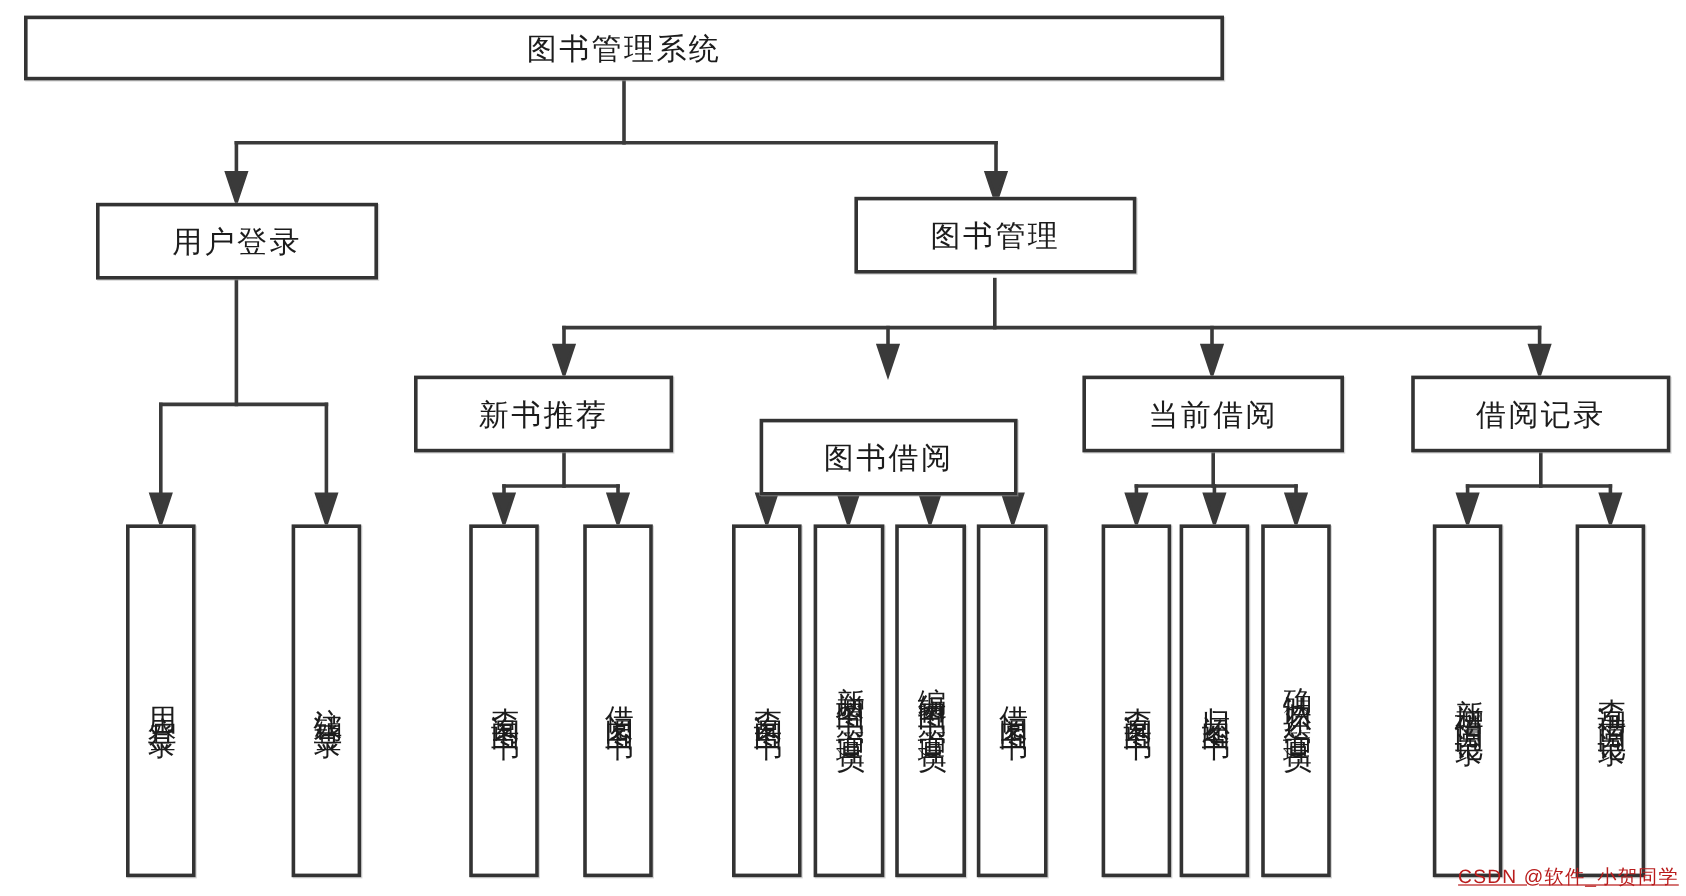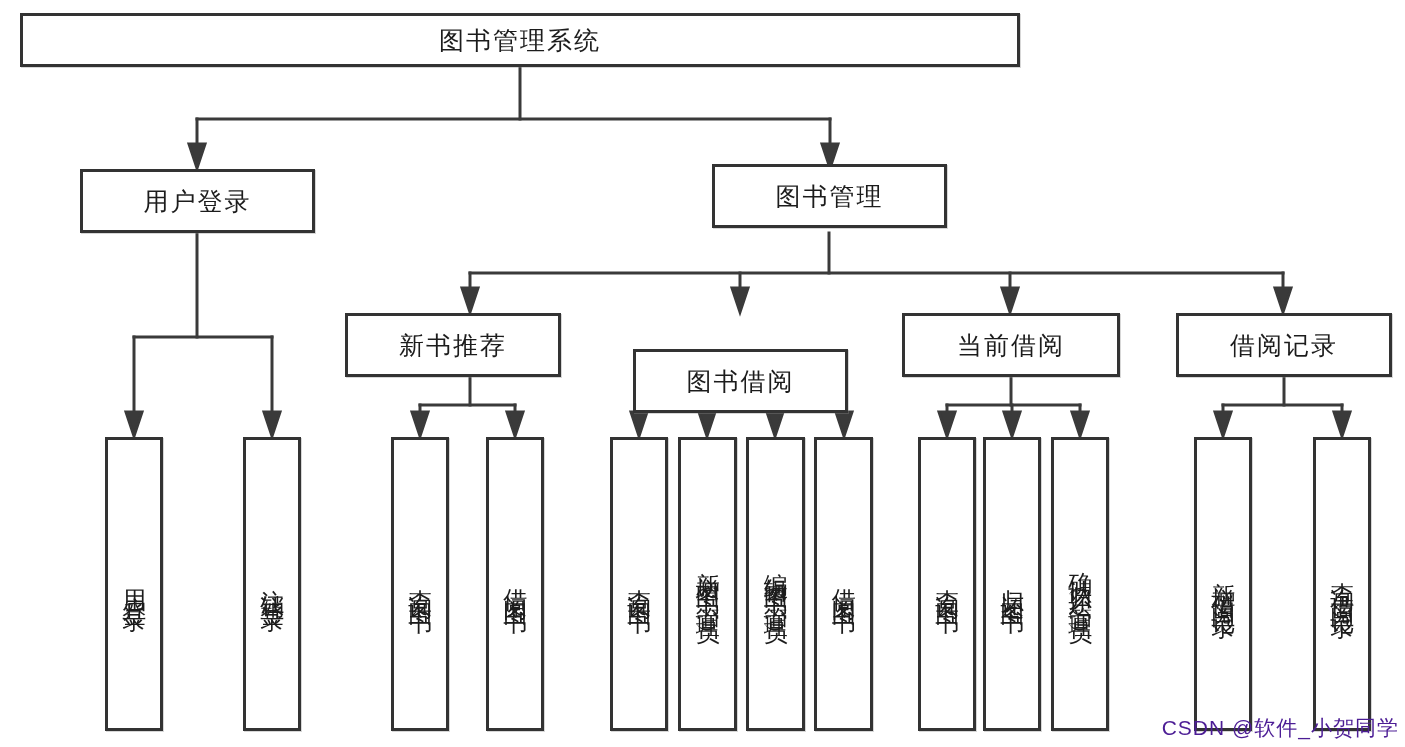--- a/index.html
+++ b/index.html
@@ -38,24 +38,25 @@
     text-orientation: mixed;
     font-size: 24px;
     letter-spacing: 7px;
     line-height: 1.1;
     white-space: nowrap;
   }
   .watermark {
     position: absolute;
     right: 6px;
     bottom: 5px;
-    font-size: 21px;
+    font-size: 16px;
     letter-spacing: 1px;
-    color: #4c1d95;
+    color: #b91c1c;
     white-space: nowrap;
+    text-decoration: underline;
   }
 </style>
 </head>
 <body>
 
 <div class="canvas">
 
   <svg class="connectors" viewBox="0 0 1405 747">
     <g stroke="#3a3a3a" stroke-width="3" fill="#3a3a3a" stroke-linecap="square">
 

